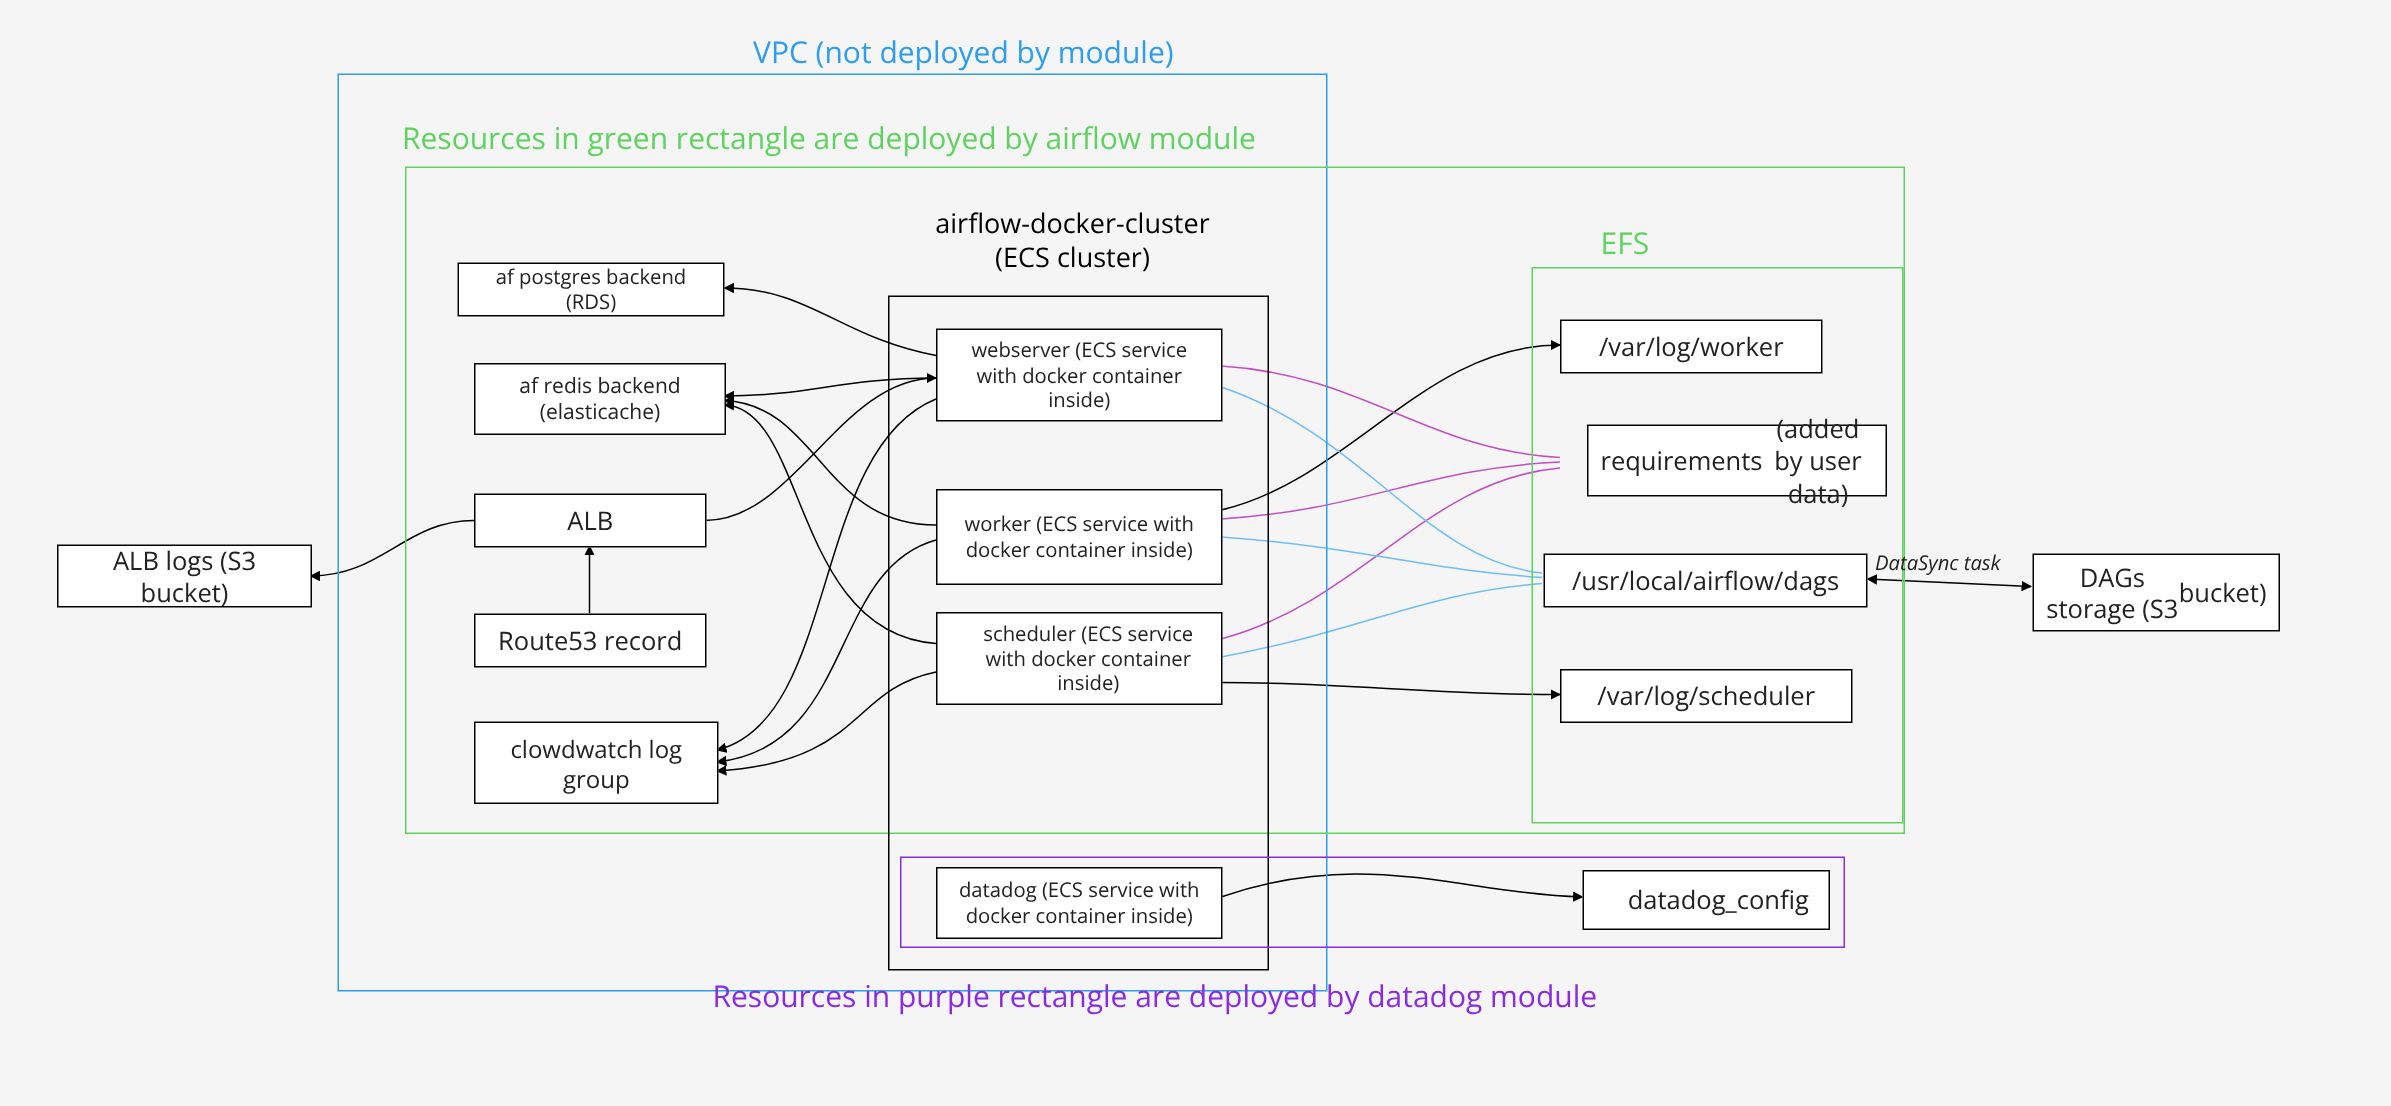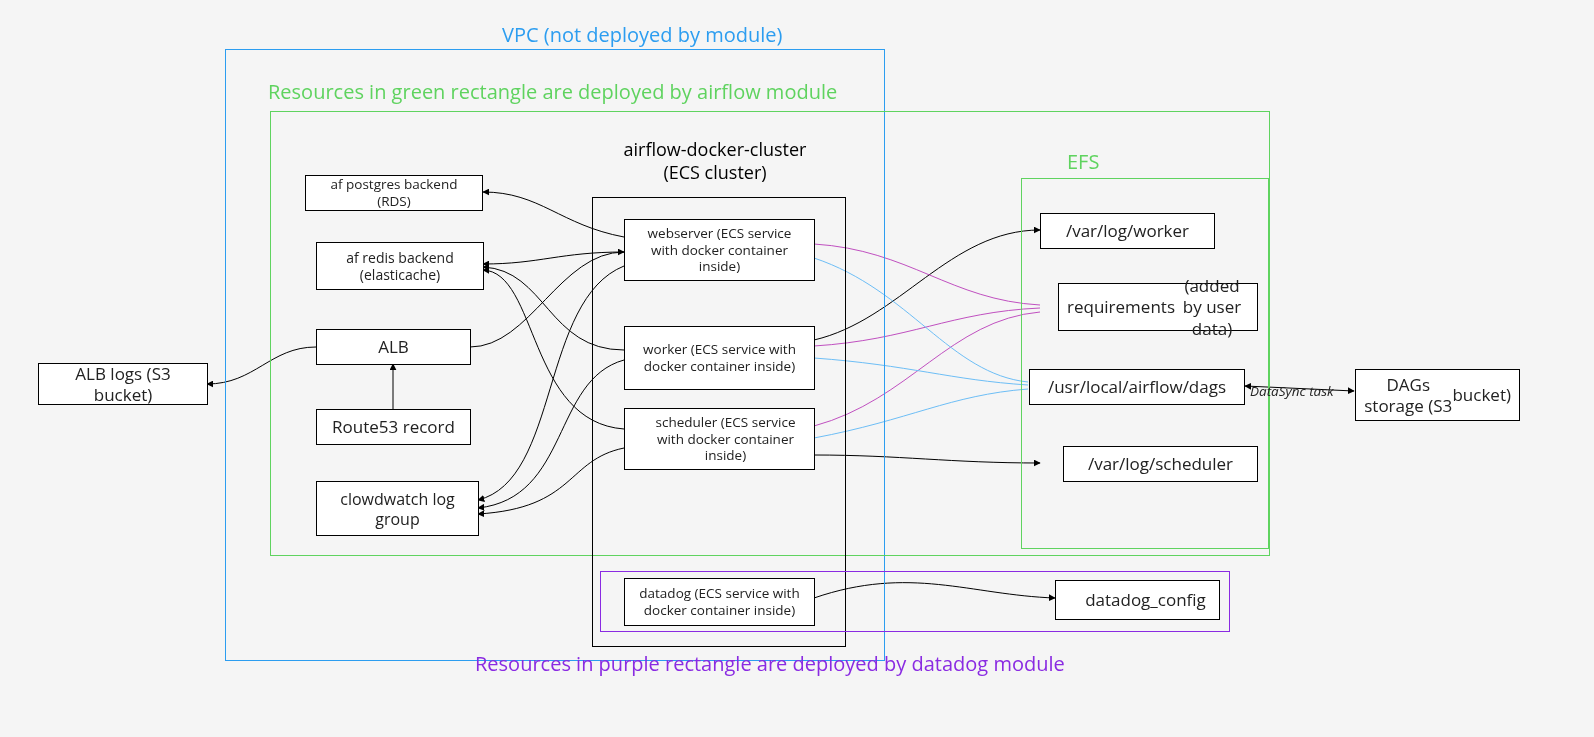--- a/index.html
+++ b/index.html
@@ -171,29 +171,29 @@
     <span>/var/log/worker</span>
   </div>
   <div class="box" style="left:1040px; top:283px; width:200px; height:48px;margin-left:18px;">
     <span>requirements</span>
       <br>
     <span>(added by user data)</span>
   </div>
   <div class="box" style="left:1029px; top:369px; width:216px; height:36px;">
     <span>/usr/local/airflow/dags</span>
   </div>
-  <div class="box" style="left:1040px; top:446px; width:195px; height:36px;margin-left:23px;">
+  <div class="box" style="left:1040px; top:446px; width:195px; height:36px;">
     <span>/var/log/scheduler</span>
   </div>
 
   <div class="box" style="left:1055px; top:580px; width:165px; height:40px;padding-left:24px;">
     <span>datadog_config</span>
   </div>
 
   <div class="box" style="left:1355px; top:369px; width:165px; height:52px;">
     <span>DAGs storage (S3</span>
       <br>
     <span>bucket)</span>
   </div>
 
-  <div class="small-label" style="left:1250px; top:382px;">DataSync task</div>
+  <div class="small-label" style="left:1250px; top:366px;">DataSync task</div>
 
 </div>
 
 </body></html>

